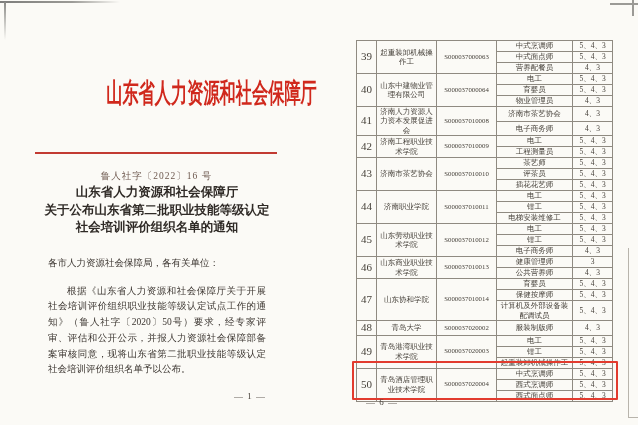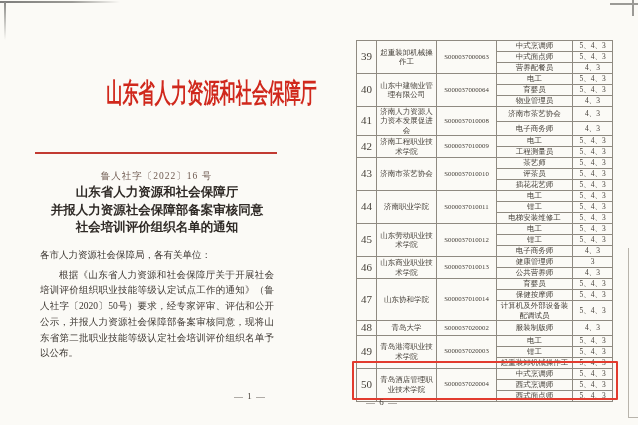--- a/index.html
+++ b/index.html
@@ -24,21 +24,21 @@
   .agency-header{position:absolute;left:0;top:78px;width:241px;text-align:center;
     color:#d0281c;font-weight:bold;font-size:27px;line-height:30px;white-space:nowrap;}
   .agency-header span{display:inline-block;transform:scaleX(0.6);transform-origin:center;}
   .doc-number{position:absolute;left:0;top:142px;width:241px;text-align:center;
     color:#6d584e;font-size:9.5px;letter-spacing:1px;margin-top:28px;}
   .red-line{position:absolute;left:-1px;top:152px;width:242px;height:2px;background:#c23a32;}
   .notice-title{position:absolute;left:-15px;top:184px;width:272px;text-align:center;
     color:#2f2a26;font-weight:bold;font-size:12.5px;line-height:17.5px;}
   .body-block{position:absolute;left:0;top:244px;width:242px;
     color:#3c3631;font-size:9.5px;line-height:15.7px;text-align:justify;}
-  .body-block p{margin:4px;font-family:Liberation Serif, serif;}
+  .body-block p{margin:12px;font-family:Liberation Serif, serif;}
   .body-block p.para{text-indent:2em;}
   .page-num-left{position:absolute;left:0;top:391px;width:230px;text-align:right;
     color:#4a443d;font-size:9px;letter-spacing:1px;}
 
   
   .org-table{position:absolute;left:356px;top:40px;border-collapse:collapse;
     table-layout:fixed;width:256px;color:#46413a;}
   .org-table td{border:1px solid #8f8a81;text-align:center;vertical-align:middle;
     padding:0 1px;font-size:7.5px;line-height:1.25;overflow:hidden;}
   .org-table tr{height:11px;}
@@ -60,21 +60,21 @@
 <div class="edge edge-br-h"></div>
 
 <div class="left-page">
   <div class="agency-header">
     <span>山东省人力资源和社会保障厅</span>
   </div>
   <div class="doc-number">鲁人社字〔2022〕16 号</div>
   <div class="red-line"></div>
   <div class="notice-title">
     <div>山东省人力资源和社会保障厅</div>
-    <div>并报人力资源社会保障部备案审核同意</div>
+    <div>关于公布山东省第二批职业技能等级认定</div>
     <div>社会培训评价组织名单的通知</div>
   </div>
   <div class="body-block">
     <p class="salutation">各市人力资源社会保障局，各有关单位：</p>
     <p class="para">根据《山东省人力资源和社会保障厅关于开展社会培训评价组织职业技能等级认定试点工作的通知》（鲁人社字〔2020〕50号）要求，经专家评审、评估和公开公示，并报人力资源社会保障部备案审核同意，现将山东省第二批职业技能等级认定社会培训评价组织名单予以公布。</p>
   </div>
   <div class="page-num-left">— 1 —</div>
 </div>
 
 <table class="org-table">

